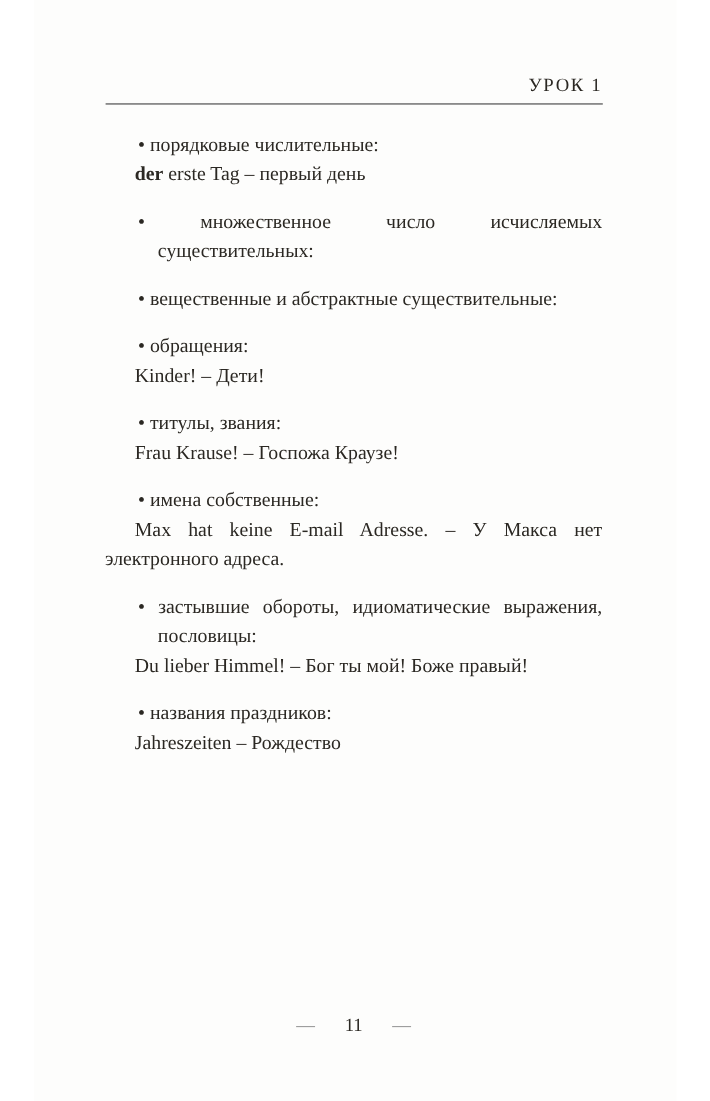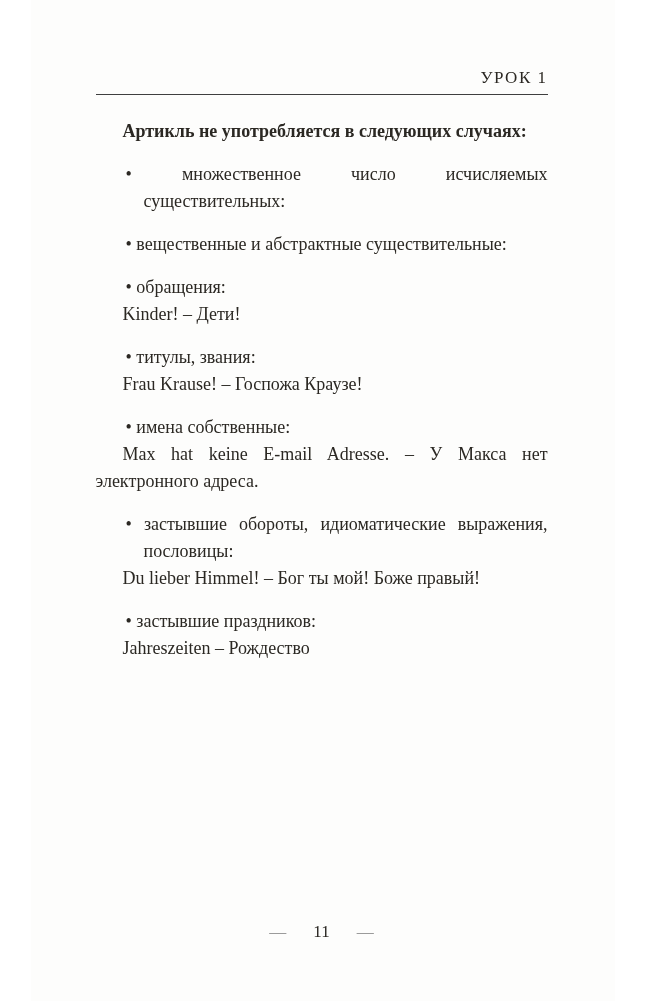--- a/index.html
+++ b/index.html
@@ -75,21 +75,24 @@
 </head>
 <body>
 
 <div class="page">
   <div class="header">
     <div class="header-label">УРОК 1</div>
     <div class="header-rule"></div>
   </div>
 
   <div class="content" id="content">
-      <div class="heading-para">Артикль не употребляется в следующих случаях:</div>
+      <div class="section">
+        <div class="bullet-para"><span class="bullet">• </span><span>порядковые числительные:</span></div>
+        <div class="example-para"><span class="b">der</span><span> erste Tag – первый день</span></div>
+      </div>
       <div class="section">
         <div class="bullet-para"><span class="bullet">• </span><span>множественное число исчисляемых существительных:</span></div>
       </div>
       <div class="section">
         <div class="bullet-para"><span class="bullet">• </span><span>вещественные и абстрактные существительные:</span></div>
       </div>
       <div class="section">
         <div class="bullet-para"><span class="bullet">• </span><span>обращения:</span></div>
         <div class="example-para"><span>Kinder! – Дети!</span></div>
       </div>
@@ -101,21 +104,21 @@
         <div class="bullet-para"><span class="bullet">• </span><span>имена собственные:</span></div>
         <div class="example-para"><span>Max hat keine E-mail Adresse. – У Макса нет электронного адреса.</span></div>
       </div>
       <div class="section">
         <div class="bullet-para"><span class="bullet">• </span><span>застывшие обороты, идиоматические выражения, пословицы:</span></div>
         <div class="example-para"><span>Du lieber Himmel! – Бог ты мой! Боже правый!</span></div>
       </div>
       <div class="section">
       </div>
       <div class="section">
-        <div class="bullet-para"><span class="bullet">• </span><span>застывшие праздников:</span></div>
+        <div class="bullet-para"><span class="bullet">• </span><span>названия праздников:</span></div>
         <div class="example-para"><span>Jahreszeiten – Рождество</span></div>
       </div>
     </div>
 
   <div class="footer">
     <span class="dash">—</span>
     <span class="pagenum">11</span>
     <span class="dash">—</span>
   </div>
 </div>

